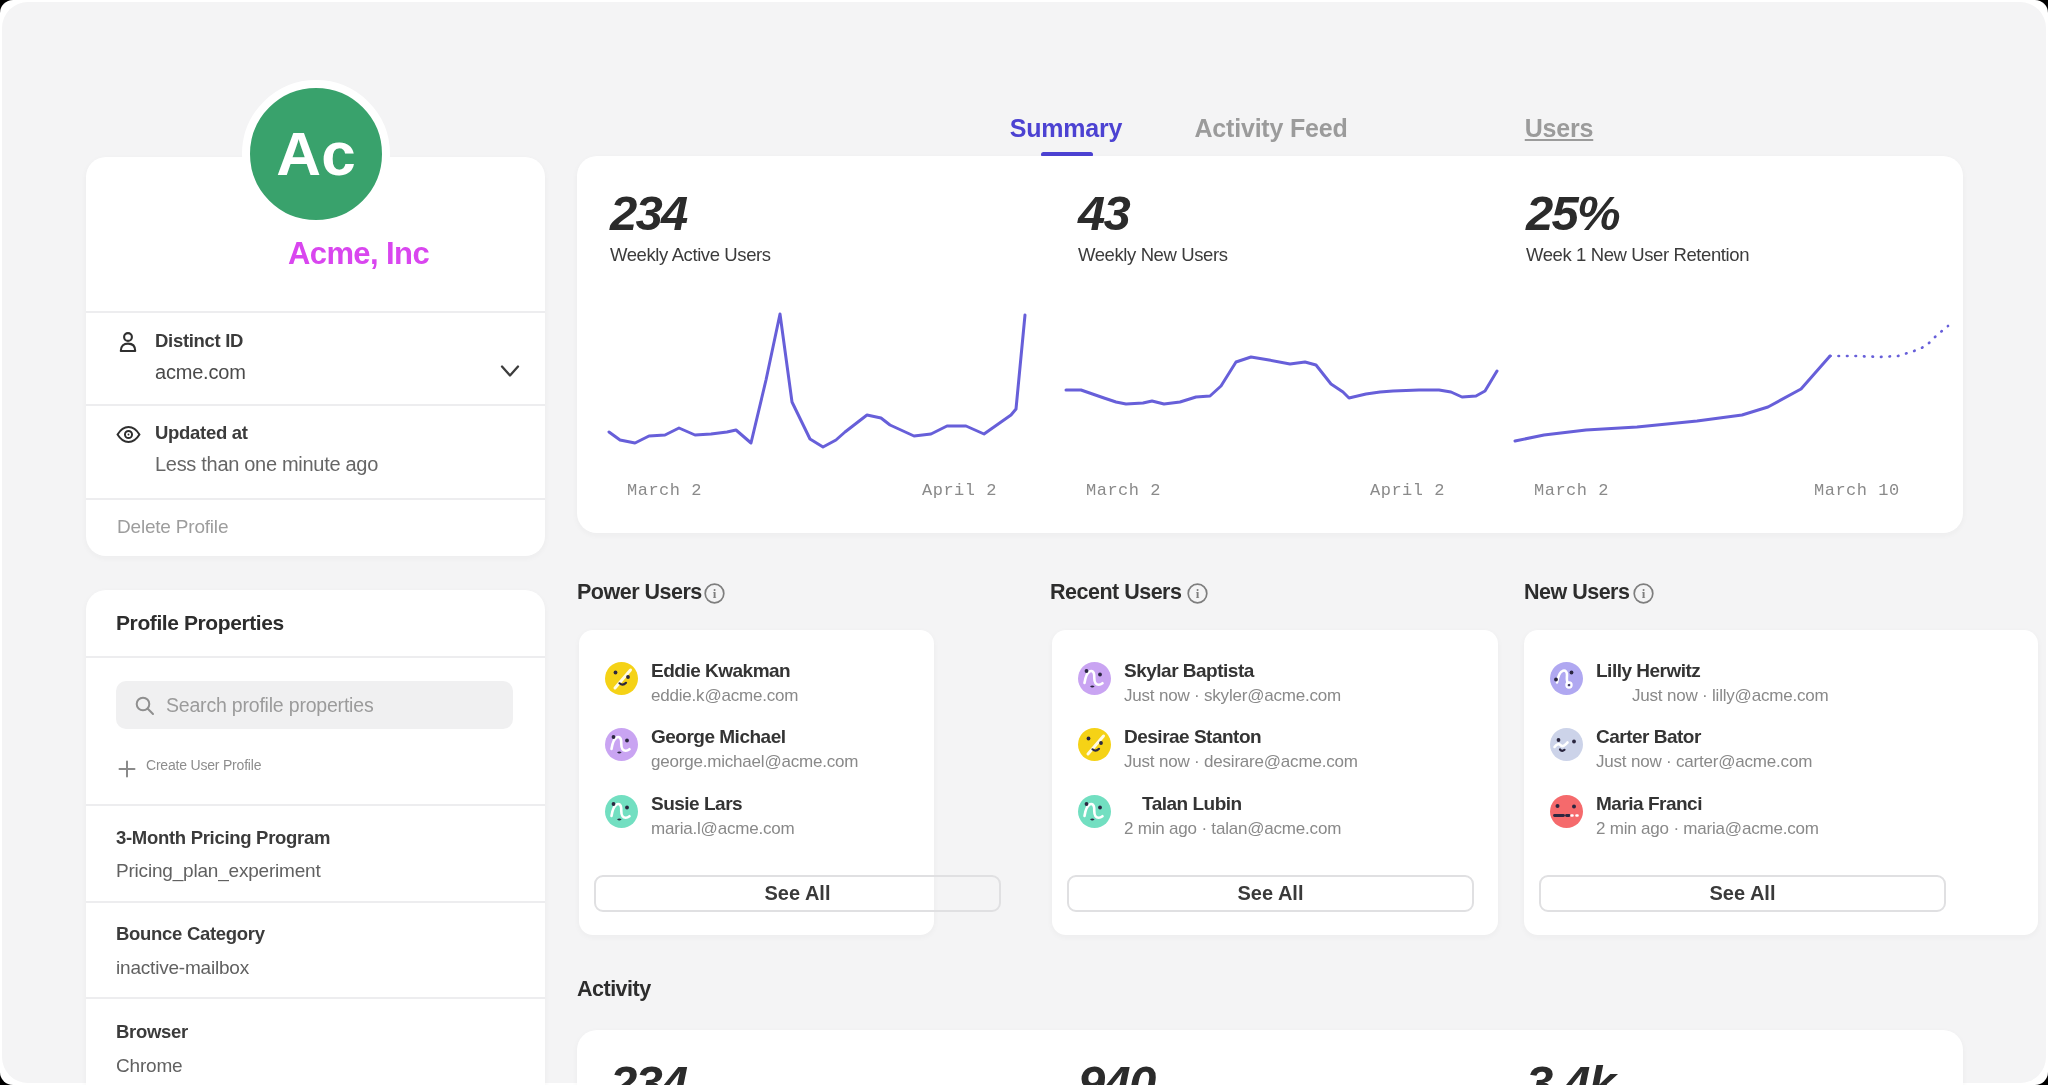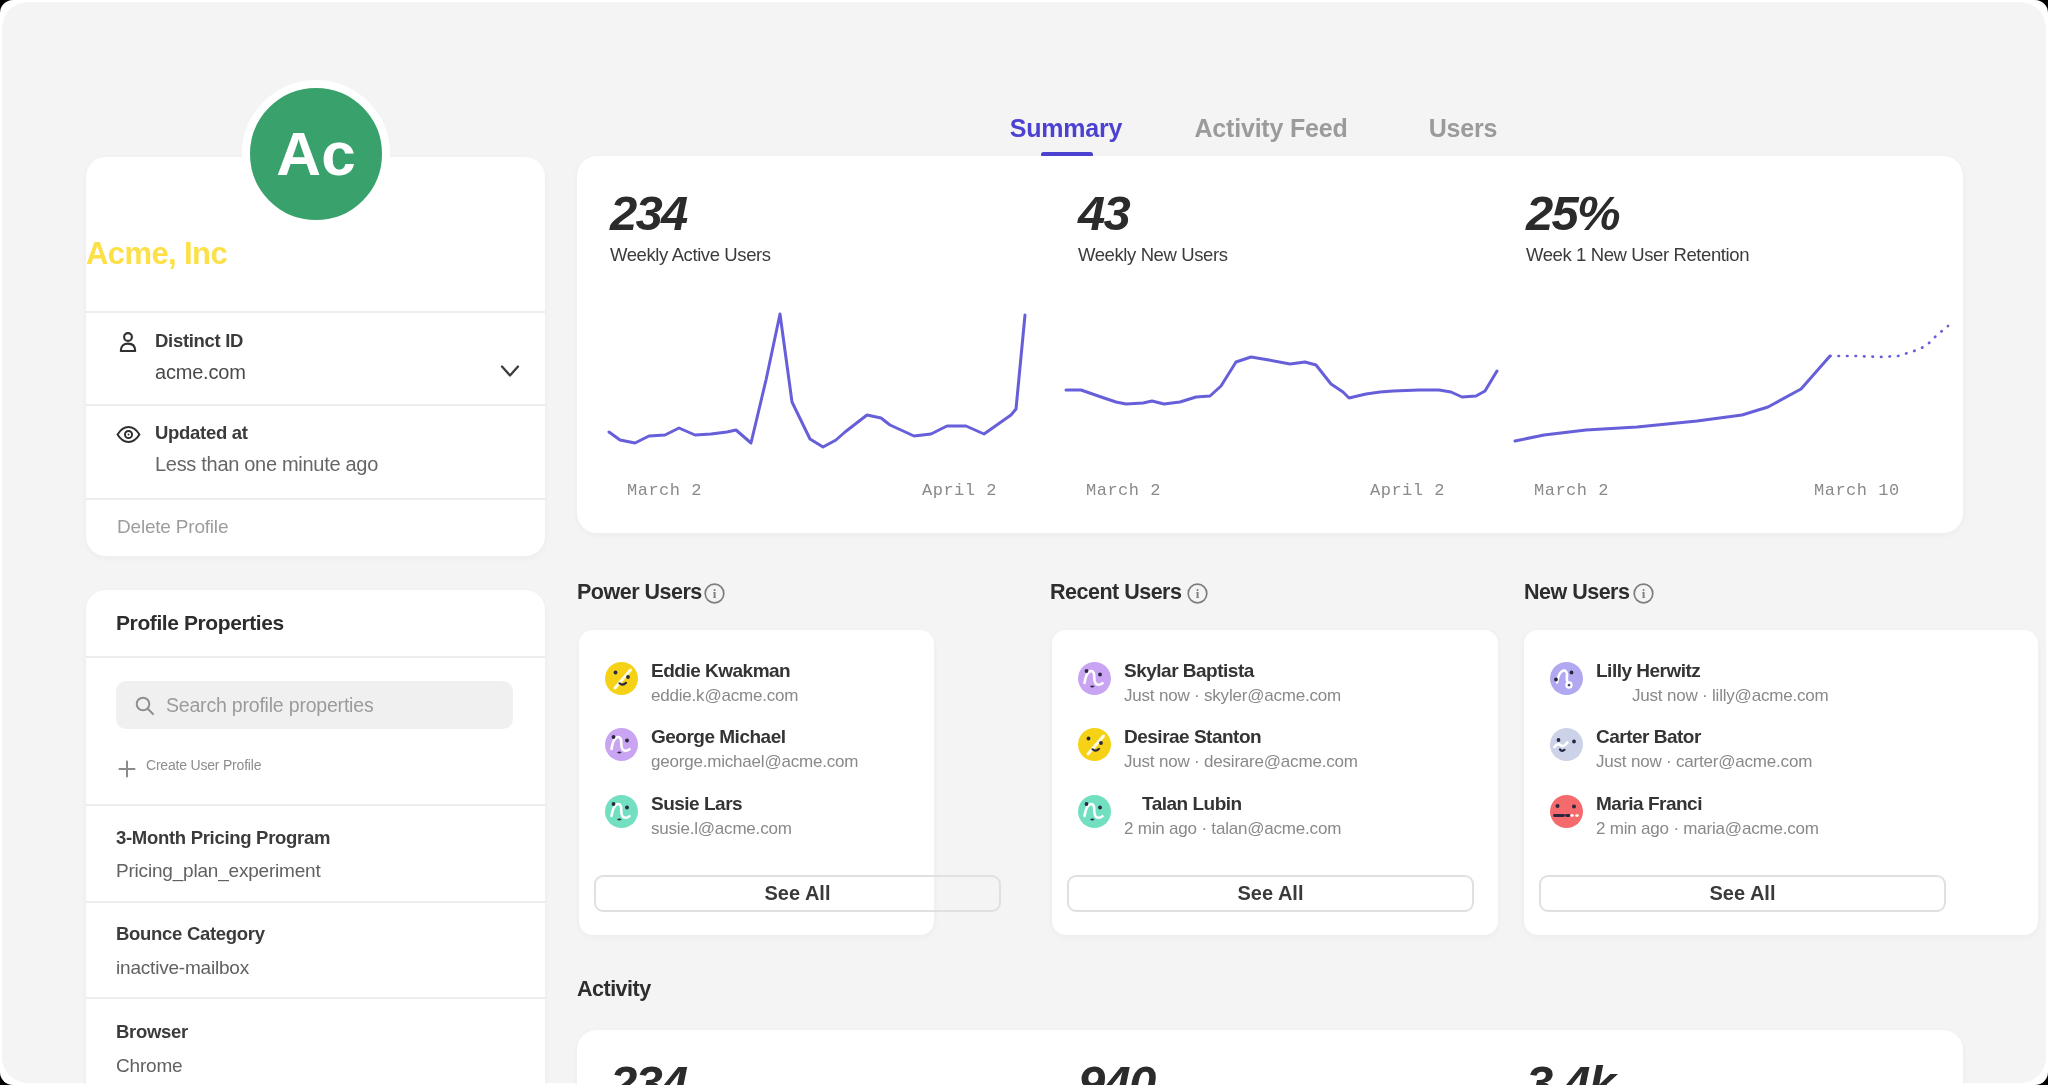--- a/index.html
+++ b/index.html
@@ -31,22 +31,22 @@
 </head>
 <body>
 <div class="frame"></div>
 <div class="frame2"></div>
 
 <div class="card" style="left:86px;top:157px;width:459px;height:399px;"></div>
 <div class="abs" style="left:242px;top:80px;width:148px;height:148px;border-radius:50%;
      background:#39a26c;border:8px solid #fff;box-sizing:border-box;"></div>
 <div class="abs" style="left:242px;top:80px;width:148px;text-align:center;line-height:148px;
      font-size:62px;font-weight:700;color:#fff;">Ac</div>
-<div class="abs" style="left:86px;top:236px;width:545px;text-align:left;
-     font-size:31px;font-weight:700;color:#fde047;letter-spacing:-0.6px;">Acme, Inc</div>
+<div class="abs" style="left:86px;top:236px;width:545px;text-align:center;
+     font-size:31px;font-weight:700;color:#d946ef;letter-spacing:-0.6px;">Acme, Inc</div>
 
 <div class="div" style="left:86px;top:311px;width:459px;"></div>
 
 <svg class="abs" style="left:116px;top:330px;" width="24" height="25" viewBox="0 0 24 25">
   <circle cx="12" cy="7" r="3.9" fill="none" stroke="#2f2f2f" stroke-width="2.1"></circle>
   <path d="M4.8 21 C4.8 15.8 8 13.6 12 13.6 C16 13.6 19.2 15.8 19.2 21 Z" fill="none" stroke="#2f2f2f" stroke-width="2.1" stroke-linejoin="round"></path>
 </svg>
 <div class="abs blab" style="left:155px;top:330px;">Distinct ID</div>
 <div class="abs" style="left:155px;top:361px;font-size:20px;color:#4a4a4a;letter-spacing:-0.2px;">acme.com</div>
 <svg class="abs" style="left:500px;top:364px;" width="20" height="14" viewBox="0 0 20 14">
@@ -85,21 +85,21 @@
 <div class="abs bval" style="left:116px;top:860px;">Pricing_plan_experiment</div>
 <div class="div" style="left:86px;top:901px;width:459px;"></div>
 <div class="abs blab" style="left:116px;top:923px;">Bounce Category</div>
 <div class="abs bval" style="left:116px;top:957px;">inactive-mailbox</div>
 <div class="div" style="left:86px;top:997px;width:459px;"></div>
 <div class="abs blab" style="left:116px;top:1021px;">Browser</div>
 <div class="abs bval" style="left:116px;top:1055px;">Chrome</div>
 
 <div class="tab" style="left:1066px;color:#4c42d2;">Summary</div>
 <div class="tab" style="left:1271px;">Activity Feed</div>
-<div class="tab" style="left:1463px;">Users</div>
+<div class="tab" style="left:1559px;text-decoration:underline;">Users</div>
 <div class="abs" style="left:1041px;top:152px;width:52px;height:5px;border-radius:2.5px;background:#4c42d2;"></div>
 
 <div class="card" style="left:577px;top:156px;width:1386px;height:377px;"></div>
 <div class="abs num" style="left:610px;top:189px;">234</div>
 <div class="abs nlab" style="left:610px;top:244px;">Weekly Active Users</div>
 <div class="abs num" style="left:1078px;top:189px;">43</div>
 <div class="abs nlab" style="left:1078px;top:244px;">Weekly New Users</div>
 <div class="abs num" style="left:1526px;top:189px;">25%</div>
 <div class="abs nlab" style="left:1526px;top:244px;">Week 1 New User Retention</div>
 
@@ -192,21 +192,21 @@
   <div class="abs email" style="left:72px;top:56px;">eddie.k@acme.com</div>
   <svg class="abs" style="left:26px;top:98px;" width="33" height="33">
       <use href="#av-p"></use>
     </svg>
   <div class="abs name" style="left:72px;top:96px;">George Michael</div>
   <div class="abs email" style="left:72px;top:122px;text-align:center;">george.michael@acme.com</div>
   <svg class="abs" style="left:26px;top:165px;" width="33" height="33">
       <use href="#av-t"></use>
     </svg>
   <div class="abs name" style="left:72px;top:163px;">Susie Lars</div>
-  <div class="abs email" style="left:72px;top:189px;">susie.l@acme.com</div>
+  <div class="abs email" style="left:72px;top:189px;">maria.l@acme.com</div>
   <div class="seeall">See All</div>
 </div>
 
 <div class="ucard" style="left:1052px;top:630px;width:437px;height:305px;padding-left:9px;">
   <svg class="abs" style="left:26px;top:32px;" width="33" height="33">
       <use href="#av-p"></use>
     </svg>
   <div class="abs name" style="left:72px;top:30px;">Skylar Baptista</div>
   <div class="abs email" style="left:72px;top:56px;">Just now · skyler@acme.com</div>
   <svg class="abs" style="left:26px;top:98px;" width="33" height="33">

